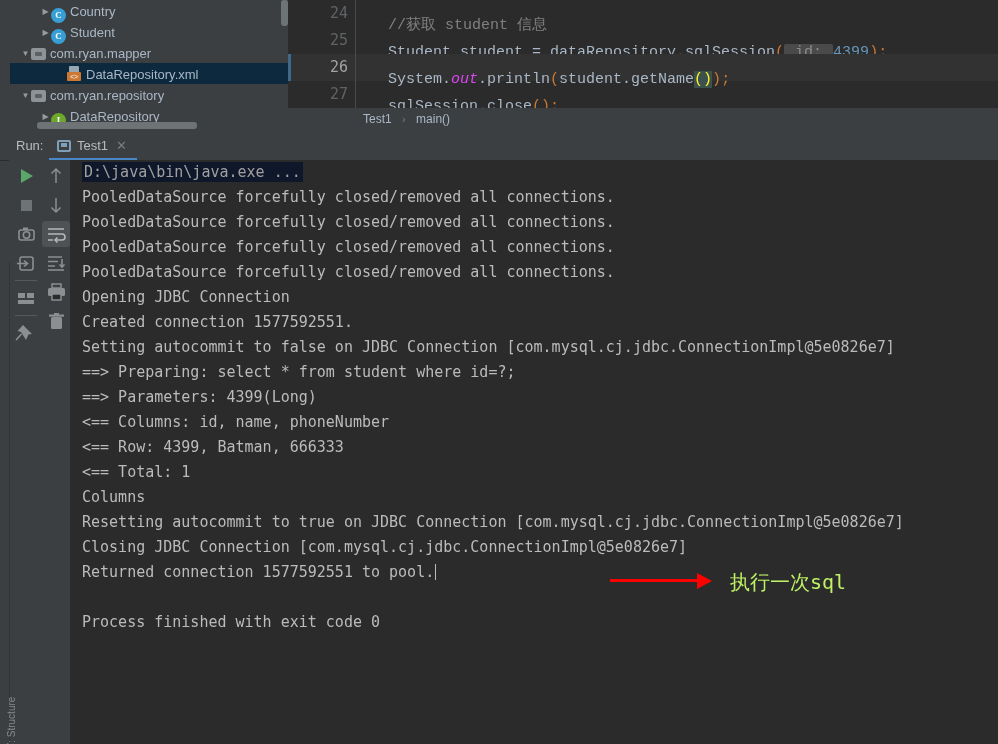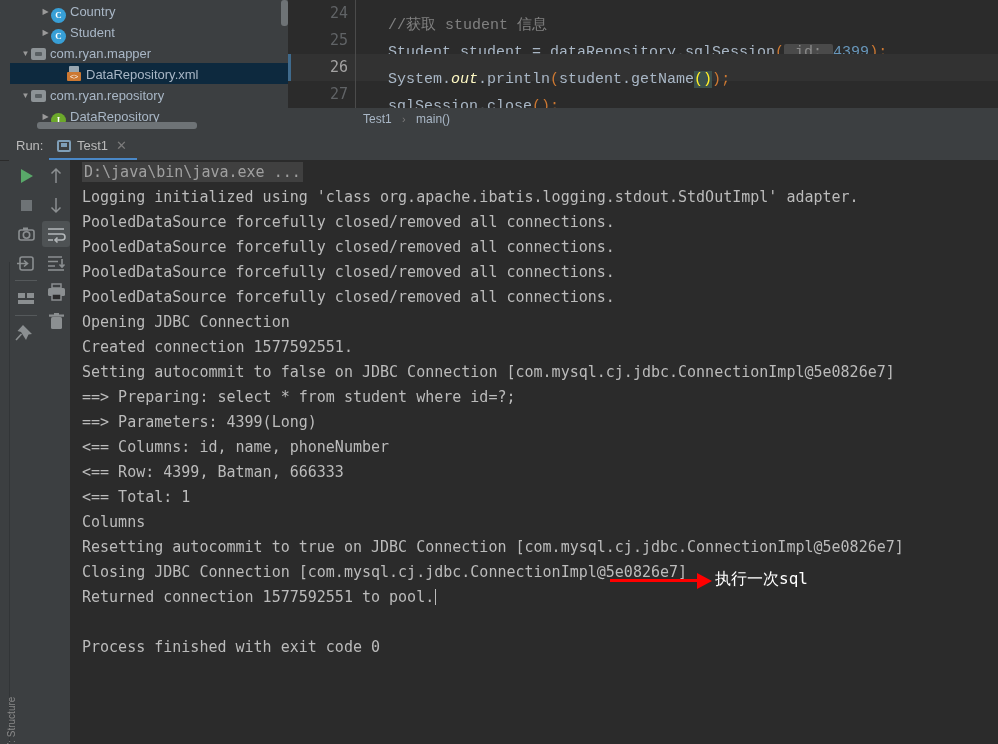--- a/index.html
+++ b/index.html
@@ -199,21 +199,21 @@
   .code-text {
     position: absolute;
     left: 100px; top: 12px;
     font-family: Liberation Mono, monospace;
     font-size: 15px;
     color: #a9b7c6;
     line-height: 27px;
   }
   .tok-comment { color: #808080; }
   .tok-plain   { color: #a9b7c6; }
-  .tok-static  { color: #fef9c3; font-style: italic; }
+  .tok-static  { color: #d946ef; font-style: italic; }
   .tok-num     { color: #6897bb; }
   .tok-paren   { color: #cc7832; }
   .tok-semi    { color: #cc7832; }
   .hint-chip {
     background: #4a4a4a;
     color: #8c8c8c;
     font-size: 15px;
     padding: 0 2px;
     border-radius: 2px;
   }
@@ -334,21 +334,21 @@
     white-space: nowrap;
     font-family: "DejaVu Sans Mono", monospace;
     font-size: 15px;
     color: #bbbbbb;
     padding-left: 12px;
   }
   .con-line.cmd {
     color: #a0a0a0;
   }
   .cmd-hl {
-    background: #404040;
+    background: #0f172a;
     padding: 1px 2px;
   }
   .con-spacer { height: 25px; }
   .caret-bar {
     display: inline-block;
     width: 1px;
     height: 16px;
     background: #bbbbbb;
     vertical-align: -3px;
     margin-left: 1px;
@@ -364,24 +364,24 @@
   .annot-arrow:after {
     content: "";
     position: absolute;
     right: -14px; top: -6px;
     border-left: 15px solid #ff0000;
     border-top: 8px solid transparent;
     border-bottom: 8px solid transparent;
   }
   .annot-text {
     position: absolute;
-    left: 645px; top: 409px;
-    color: #ffffff;
+    left: 660px; top: 409px;
+    color: #bef264;
     font-family: "DejaVu Sans Mono", monospace;
-    font-size: 16px;
+    font-size: 20px;
     white-space: nowrap;
   }
 
   
   .side-bar-left {
     position: absolute;
     left: 0; top: 131px;
     width: 9px; height: 613px;
     background: #3c3f41;
     border-right: 1px solid #323537;
@@ -539,21 +539,20 @@
         <svg width="28" height="26" viewBox="0 0 28 26">
           <rect x="9" y="9" width="11" height="12" rx="1.5" fill="#8b8f91"></rect>
           <rect x="7" y="6.5" width="15" height="2.2" fill="#8b8f91"></rect>
           <rect x="12" y="5" width="5" height="2" fill="#8b8f91"></rect>
         </svg>
       </div>
     </div>
 
     <div class="console" id="console">
         <div class="con-line cmd"><span class="cmd-hl">D:\java\bin\java.exe ...</span></div>
-        <div class="con-line">Logging initialized using 'class org.apache.ibatis.logging.stdout.StdOutImpl' adapter.</div>
         <div class="con-line">PooledDataSource forcefully closed/removed all connections.</div>
         <div class="con-line">PooledDataSource forcefully closed/removed all connections.</div>
         <div class="con-line">PooledDataSource forcefully closed/removed all connections.</div>
         <div class="con-line">PooledDataSource forcefully closed/removed all connections.</div>
         <div class="con-line">Opening JDBC Connection</div>
         <div class="con-line">Created connection 1577592551.</div>
         <div class="con-line">Setting autocommit to false on JDBC Connection [com.mysql.cj.jdbc.ConnectionImpl@5e0826e7]</div>
         <div class="con-line">==&gt;  Preparing: select * from student where id=?;</div>
         <div class="con-line">==&gt; Parameters: 4399(Long)</div>
         <div class="con-line">&lt;==    Columns: id, name, phoneNumber</div>

